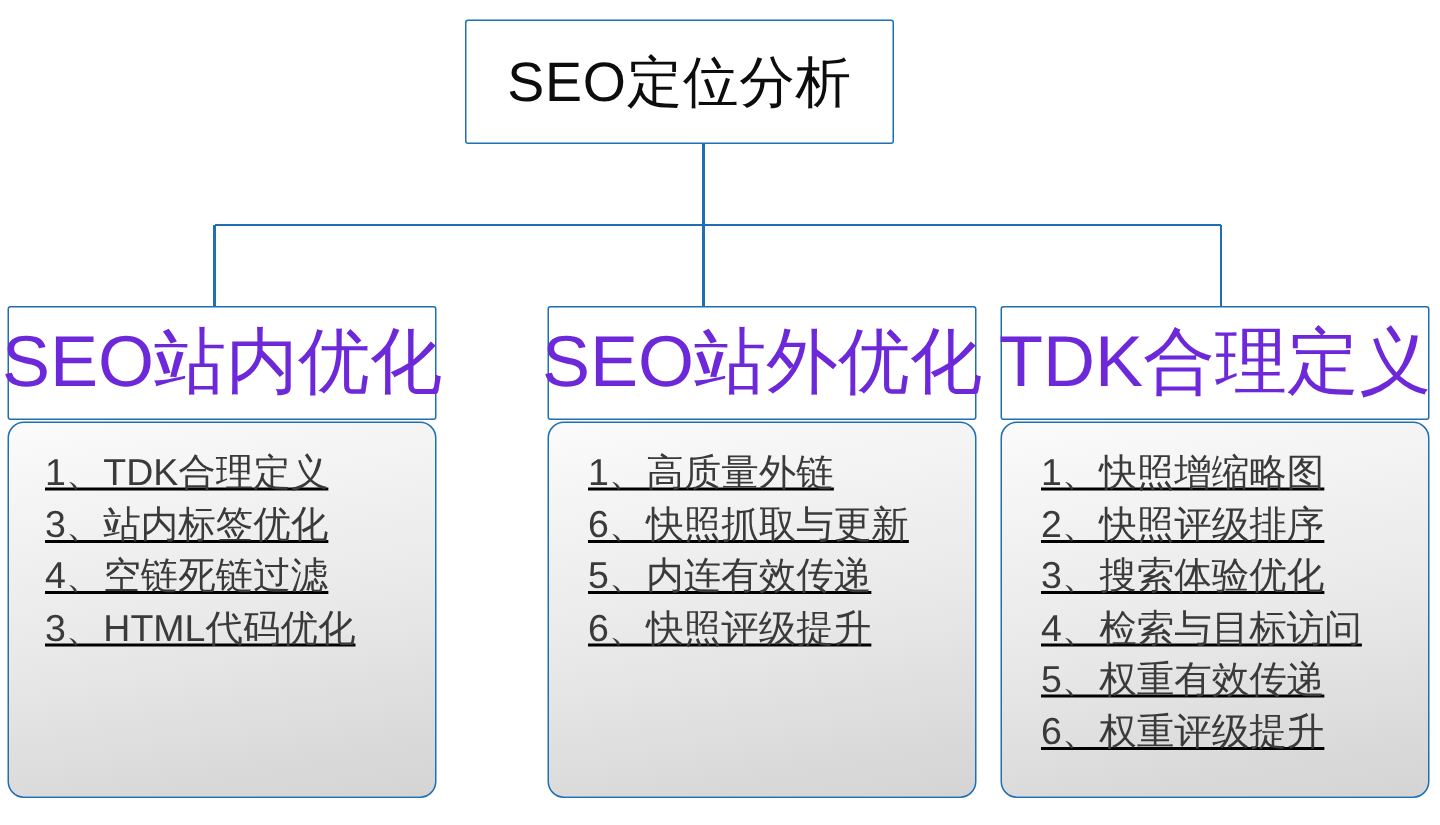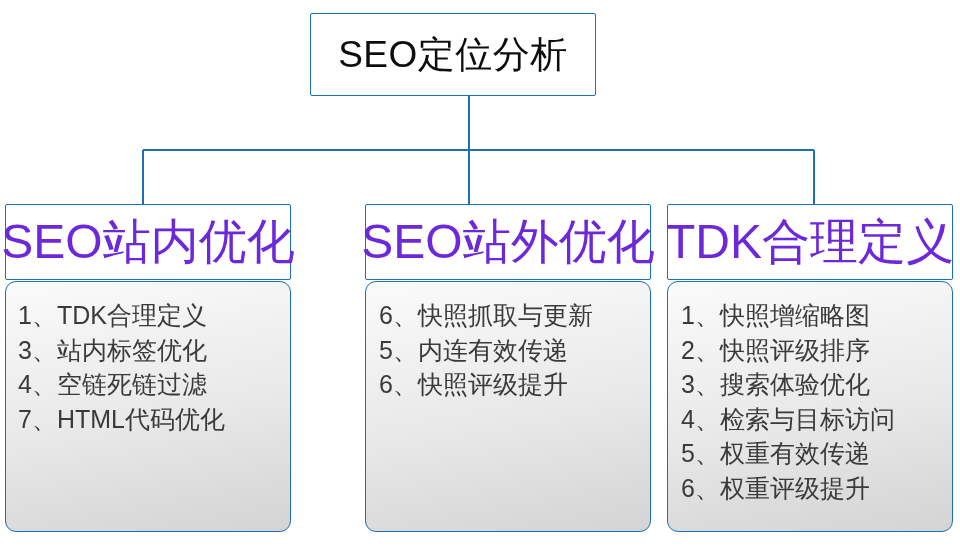--- a/index.html
+++ b/index.html
@@ -88,21 +88,22 @@
   .col-body {
     box-sizing: border-box;
     margin-top: 1px;
     height: 251px;
     border: 1.8px solid #1F6FB5;
     border-radius: 11px;
     background: linear-gradient(170deg, #fbfbfb 0%, #f3f3f3 22%, #e8e8e8 55%, #dadada 85%, #d4d4d4 100%);
     padding: 16px 0 12px 0;
     display: flex;
     flex-direction: column;
-    align-items: center;
+    align-items: flex-start;
+    text-decoration: underline;
   }
   .col-body .items {
     margin: 0;
     padding: 0 0 0 24px;
     list-style: none;
     width: 100%;
   }
   .col-body .items li {
     font-size: 25px;
     line-height: 34.5px;
@@ -134,31 +135,32 @@
 
   <div class="column col-1">
     <div class="col-header">
       <span class="col-header-label">SEO站内优化</span>
     </div>
     <div class="col-body">
       <ul class="items">
         <li>1、TDK合理定义</li>
         <li>3、站内标签优化</li>
         <li>4、空链死链过滤</li>
-        <li>7、HTML代码优化</li>
+        <li>3、HTML代码优化</li>
       </ul>
     </div>
   </div>
 
   <div class="column col-2">
     <div class="col-header">
       <span class="col-header-label">SEO站外优化</span>
     </div>
     <div class="col-body">
       <ul class="items">
+        <li>1、高质量外链</li>
         <li>6、快照抓取与更新</li>
         <li>5、内连有效传递</li>
         <li>6、快照评级提升</li>
       </ul>
     </div>
   </div>
 
   <div class="column col-3">
     <div class="col-header">
       <span class="col-header-label">TDK合理定义</span>

